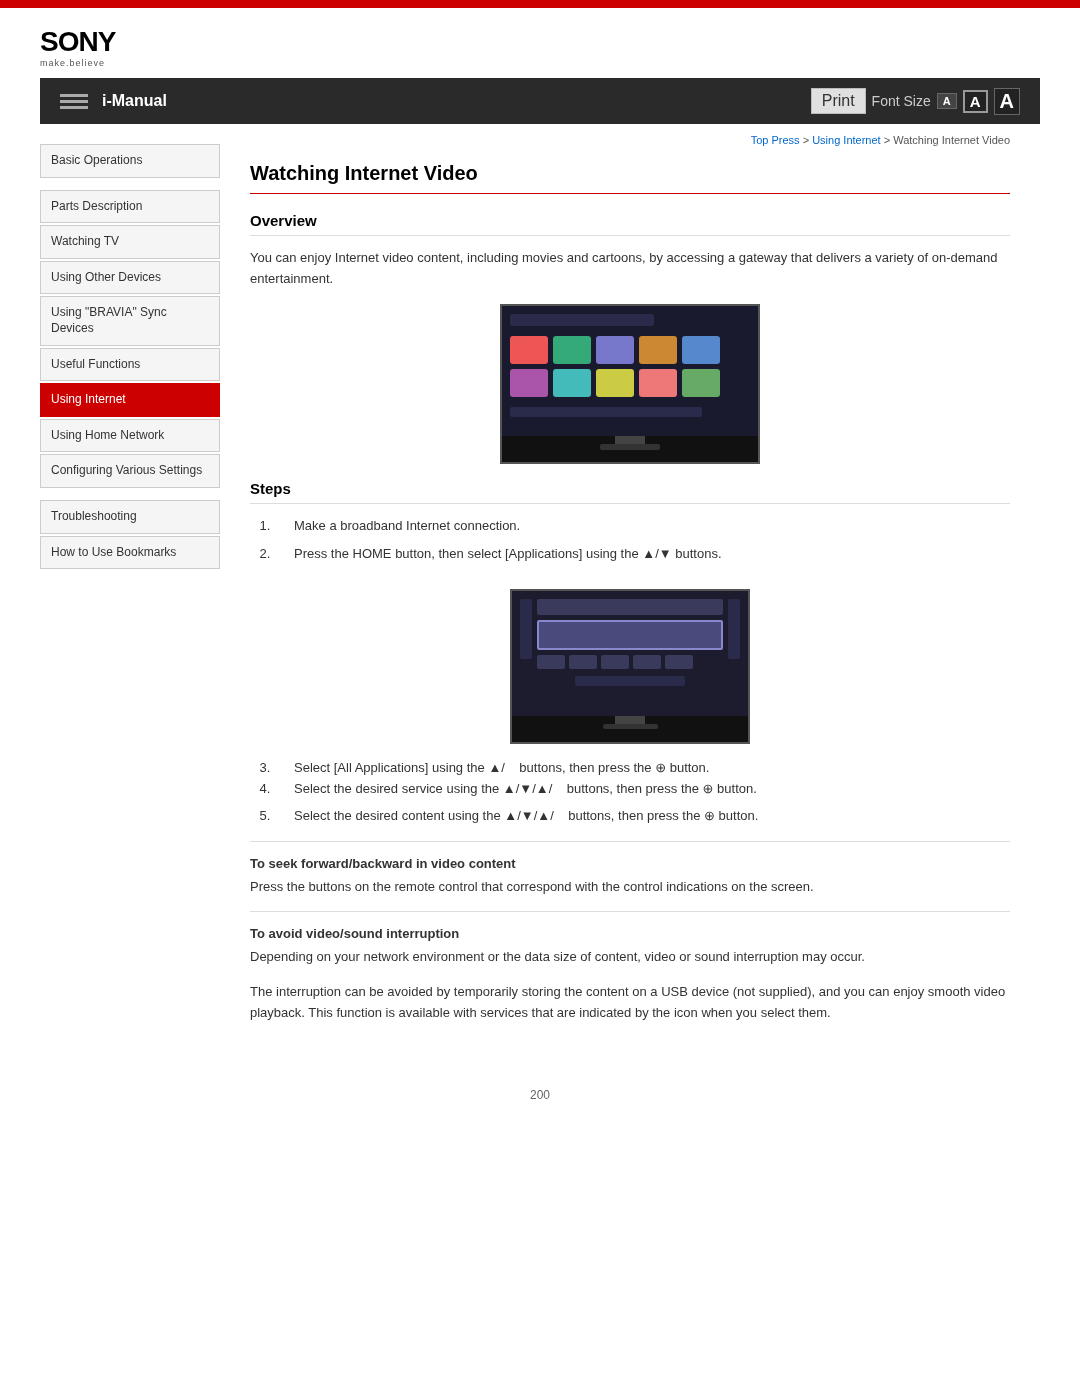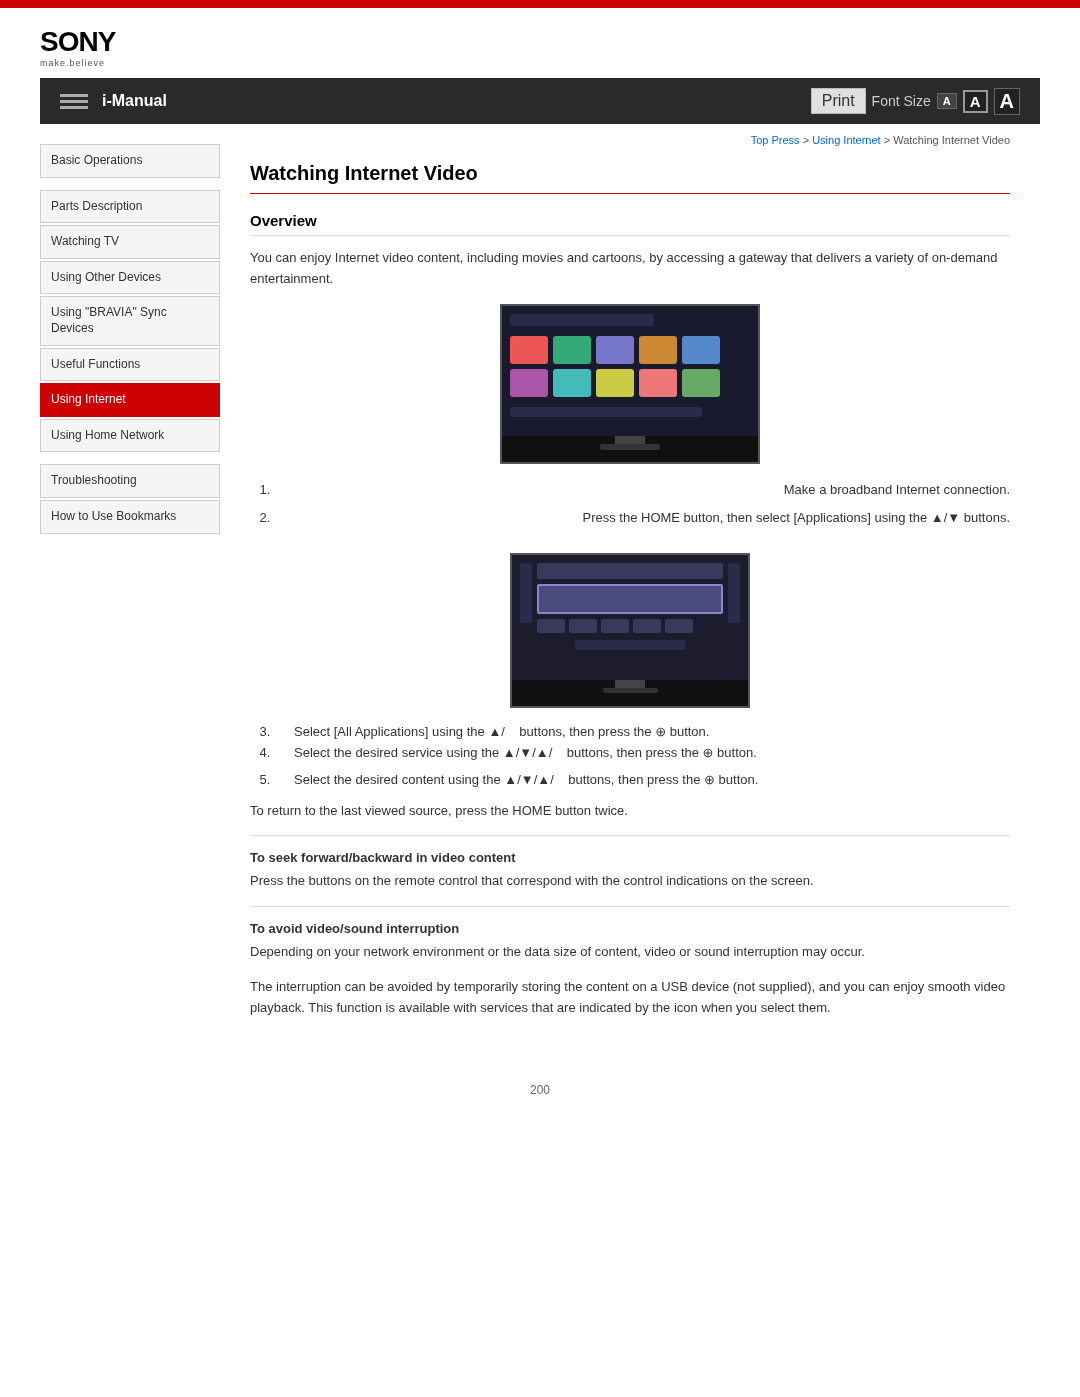--- a/index.html
+++ b/index.html
@@ -274,20 +274,23 @@
       <span>Using "BRAVIA" Sync Devices</span>
     </div>
     <div class="sidebar-item">
       <span>Useful Functions</span>
     </div>
     <div class="sidebar-item active">
       <span>Using Internet</span>
     </div>
     <div class="sidebar-item">
       <span>Using Home Network</span>
+    </div>
+    <div class="sidebar-item">
+      <span>Configuring Various Settings</span>
     </div>
     <div class="sidebar-spacer"></div>
     <div class="sidebar-item">
       <span>Troubleshooting</span>
     </div>
     <div class="sidebar-item">
       <span>How to Use Bookmarks</span>
     </div>
   </div>
 
@@ -325,22 +328,23 @@
               <div style="width:38px;height:28px;background:#6a6;border-radius:3px;"></div>
             </div>
             <div style="height:10px; background:#2a2a4a; border-radius:2px; width:80%; margin-top:4px;"></div>
           </div>
           <div style="width:30px;height:8px;background:#444;margin:0 auto;"></div>
           <div style="width:60px;height:6px;background:#333;margin:0 auto;border-radius:2px;"></div>
         </div>
       </div>
     </div>
 
-
-    <ol class="steps-list" style="list-style:decimal; padding-left:24px; margin-bottom:24px;text-align:right;">
+    <h2 class="section-heading">Steps</h2>
+
+    <ol class="steps-list" style="list-style:decimal; padding-left:24px; margin-bottom:24px;">
       <li>
         <span>Make a broadband Internet connection.</span>
       </li>
       <li style="margin-top:6px;">
         <span>Press the HOME button, then select [Applications] using the ▲/▼ buttons.</span>
       </li>
     </ol>
 
     <div style="display:flex; justify-content:center; margin: 10px 0 14px 0;">
       <div style="display:inline-block;">
@@ -374,21 +378,20 @@
         <span>Select [All Applications] using the ▲/&nbsp;&nbsp;&nbsp;&nbsp;buttons, then press the ⊕ button.</span>
       </li>
       <li style="margin-bottom:6px;">
         <span>Select the desired service using the ▲/▼/▲/&nbsp;&nbsp;&nbsp;&nbsp;buttons, then press the ⊕ button.</span>
       </li>
       <li style="margin-bottom:6px;">
         <span>Select the desired content using the ▲/▼/▲/&nbsp;&nbsp;&nbsp;&nbsp;buttons, then press the ⊕ button.</span>
       </li>
     </ol>
 
-    <p class="note-text">To return to the last viewed source, press the HOME button twice.</p>
 
     <hr class="divider">
 
     <span class="bold-heading">To seek forward/backward in video content</span>
     <p class="body-text">Press the buttons on the remote control that correspond with the control indications on the screen.</p>
 
     <hr class="divider">
 
     <span class="bold-heading">To avoid video/sound interruption</span>
     <p class="body-text">Depending on your network environment or the data size of content, video or sound interruption may occur.</p>

